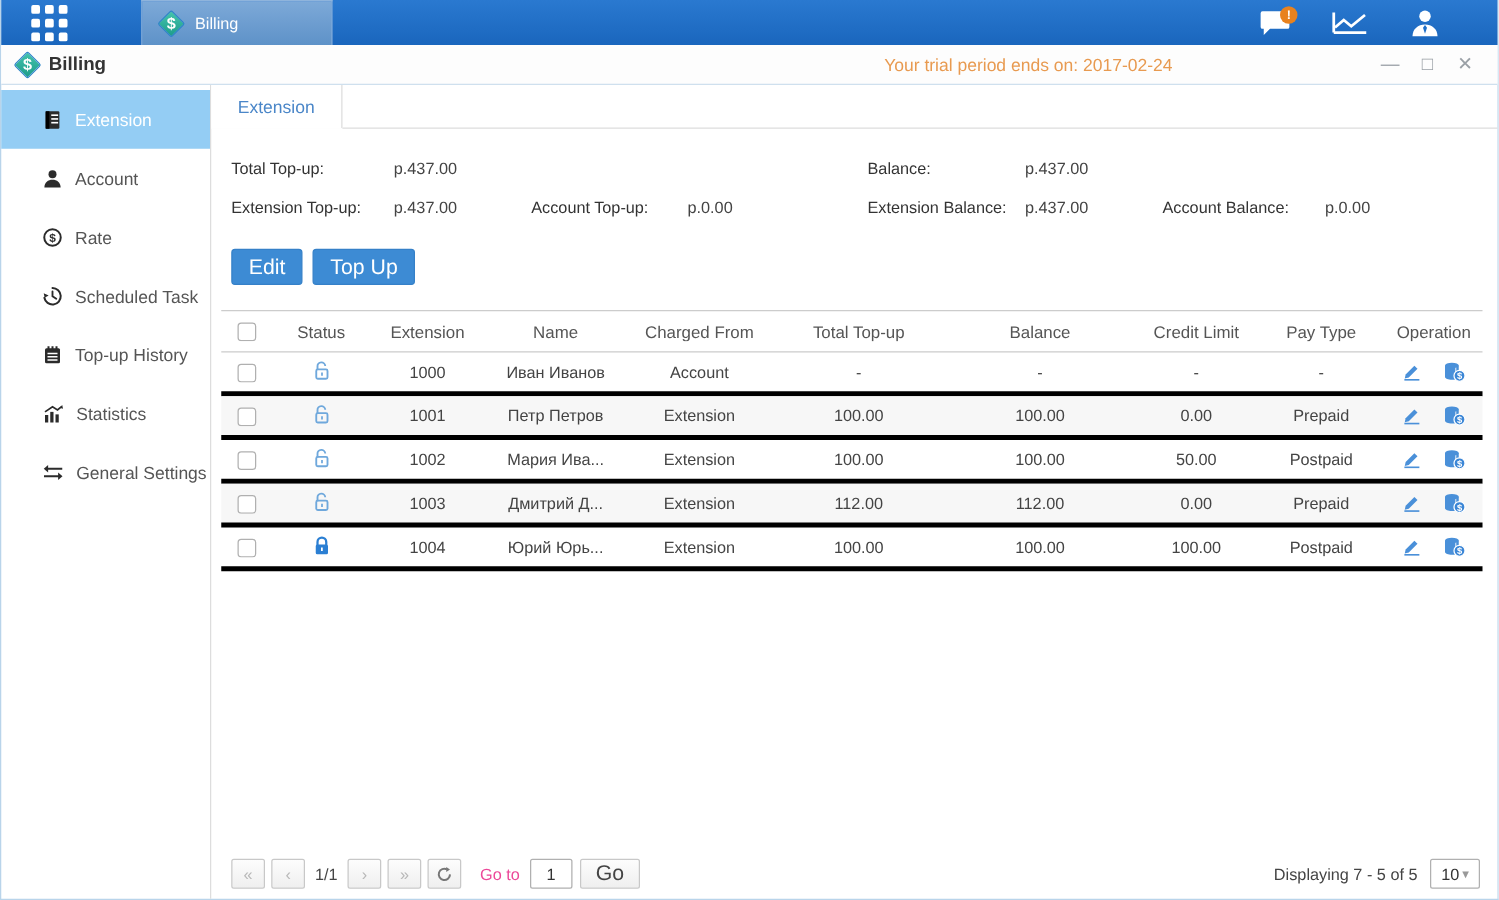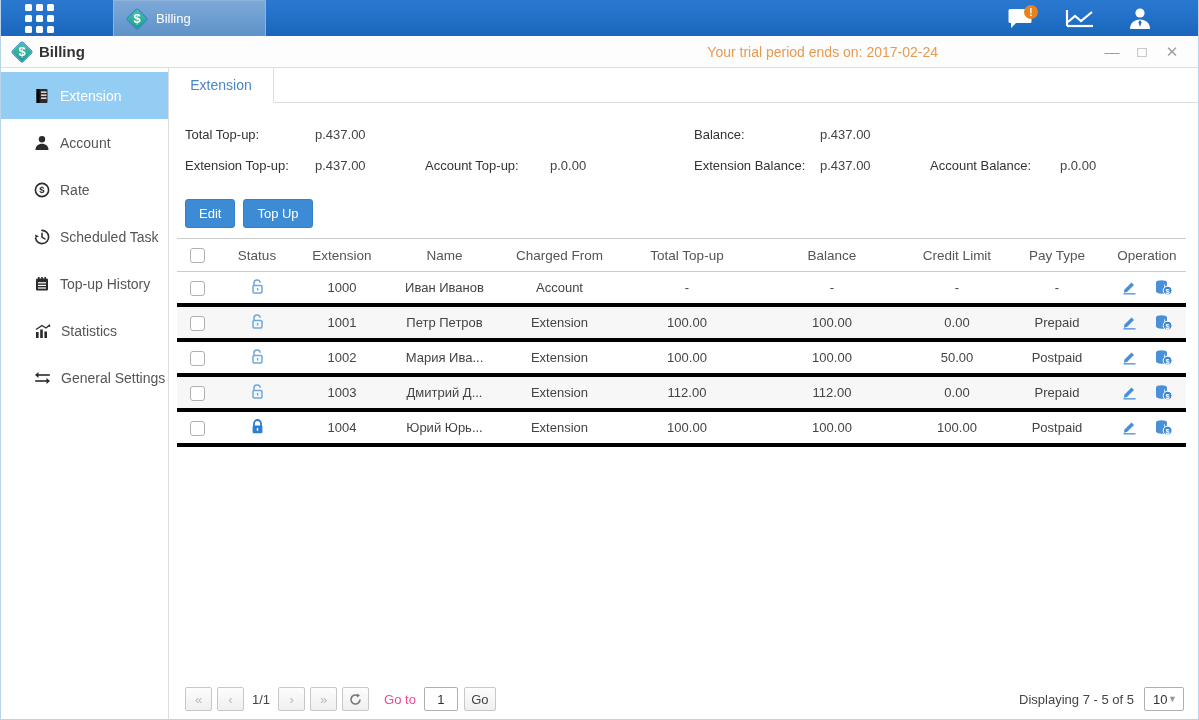--- a/index.html
+++ b/index.html
@@ -46,25 +46,25 @@
   .tab { width:105px; display:flex; align-items:center; justify-content:center; font-size:14px; color:#4a86c8;
          border-right:1px solid #ddd; border-bottom:1px solid #fff; margin-bottom:-1px; background:#fff; cursor:pointer; }
 
   
   .summary { margin:16px 0 0 16px; display:grid; grid-template-columns:130px 110px 125px 144px 126px 110px 130px auto;
              grid-auto-rows:31px; align-items:center; font-size:13px; }
   .summary .lbl { font-weight:normal; color:#333; }
   .summary .val { color:#444; }
 
   .actions { margin:18px 0 0 16px; display:flex; gap:8px; }
-  .btn-primary { background:#3d8bd4; border:1px solid #3580c8; color:#fff; font-size:13px; padding:0 13px; height:29px;
+  .btn-primary { background:#3d8bd4; border:1px solid #3580c8; color:#fff; font-size:17px; padding:0 13px; height:29px;
                  border-radius:3px; cursor:pointer; font-family:inherit; }
 
   
-  .table-wrap { margin:10px 12px 0 8px; }
+  .table-wrap { margin:20px 12px 0 8px; }
   .trow { display:grid; grid-template-columns:40px 80px 90px 115px 115px 140px 150px 100px 100px 80px; align-items:center; }
   .thead { height:34px; border-top:1px solid #ccc; border-bottom:1px solid #ccc; font-size:13.5px; color:#555; }
   .tbody .trow { height:35px; border-bottom:4px solid #000000; font-size:13px; color:#444; }
   .tbody .trow:nth-child(even) { background:#f7f7f7; }
   .tcell { text-align:center; overflow:hidden; white-space:nowrap; text-overflow:ellipsis; }
   .checkbox { width:15px; height:15px; border:1px solid #b0b0b0; border-radius:3px; background:#fff; display:inline-block; cursor:pointer; vertical-align:middle; }
   .lock { display:inline-flex; }
   .trow .lock-open, .trow .lock-closed { display:none; }
   .trow.unlocked .lock-open { display:inline-flex; }
   .trow.locked .lock-closed { display:inline-flex; }
@@ -78,22 +78,22 @@
   .pg-btn.dark { color:#777; }
   .pg-text { font-size:13px; color:#444; margin:0 8px 0 3px; }
   .goto-label { font-size:13px; color:#ec4899; margin:0 8px 0 10px; }
   .goto-input { width:34px; height:24px; border:1px solid #b0b0b0; border-radius:2px; text-align:center; font-size:13px; color:#333;
                 font-family:inherit; margin-right:6px; }
   .pg-spacer { flex:1; }
   .displaying { font-size:13px; color:#444; margin-right:10px; }
   .page-size { width:40px; height:24px; border:1px solid #b0b0b0; border-radius:2px; background:#fff; display:flex; align-items:center;
                justify-content:space-between; padding:0 6px 0 8px; font-size:13px; color:#333; cursor:pointer; }
   .page-size .arrow { font-size:9px; color:#999; }
-  .go-btn { width:32px; height:24px; border:1px solid #c8c8c8; border-radius:2px; background:linear-gradient(#fdfdfd,#efefef);
-            font-size:13px; color:#444; cursor:pointer; font-family:inherit; }
+  .go-btn { width:48px; height:24px; border:1px solid #c8c8c8; border-radius:2px; background:linear-gradient(#fdfdfd,#efefef);
+            font-size:17px; color:#444; cursor:pointer; font-family:inherit; }
 </style>
 </head>
 <body>
 
 <div class="app">
 
   <div class="topbar">
     <div class="grid-btn">
       <div class="grid-icon">
         <span></span>

